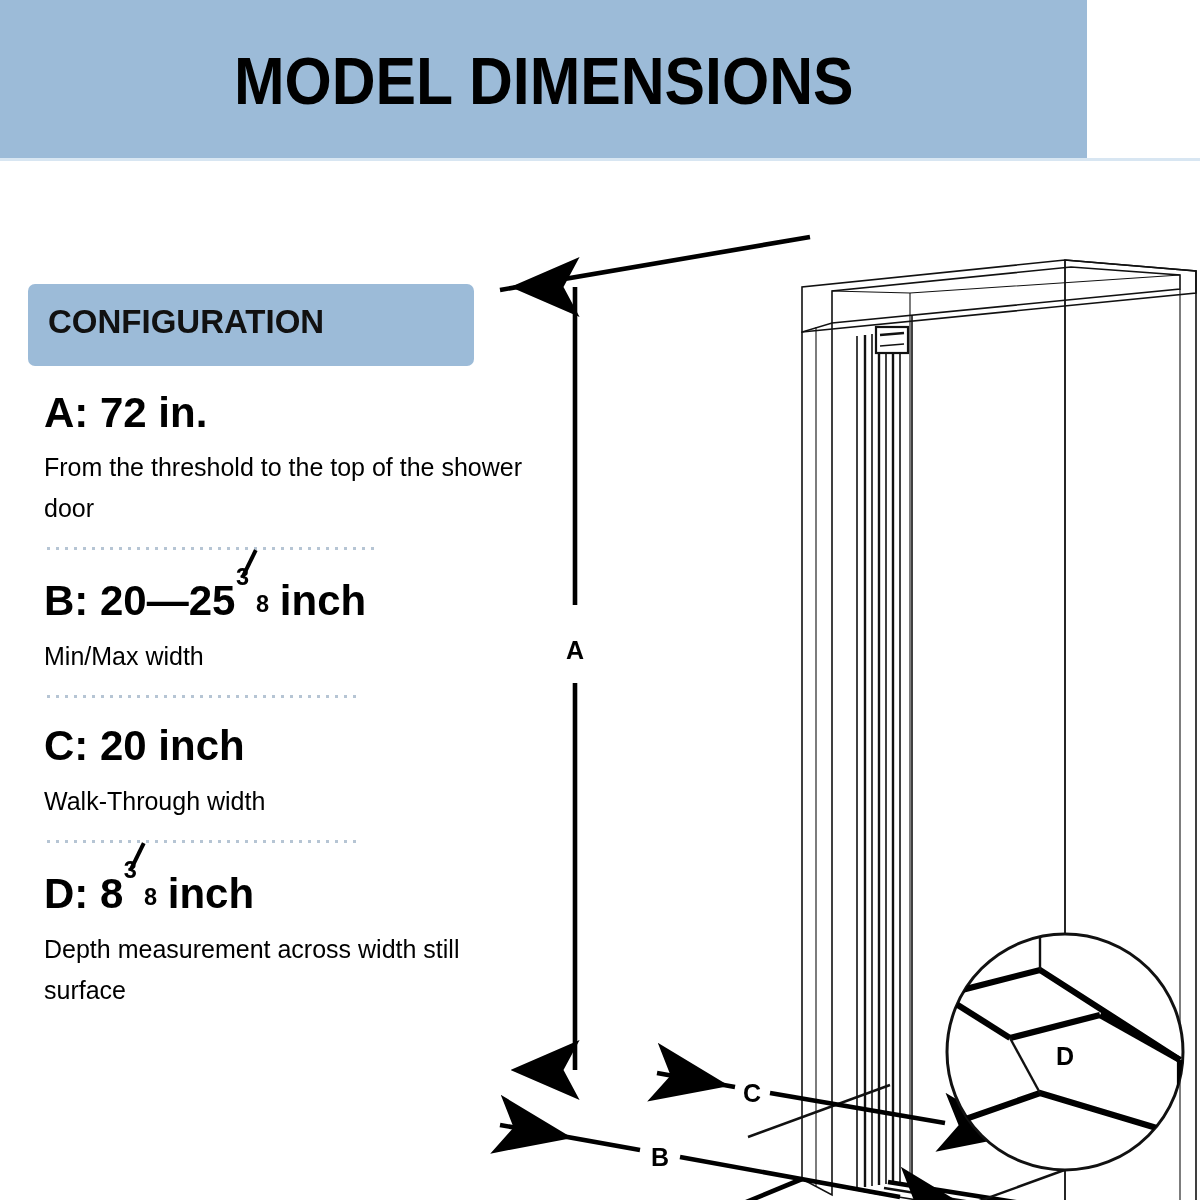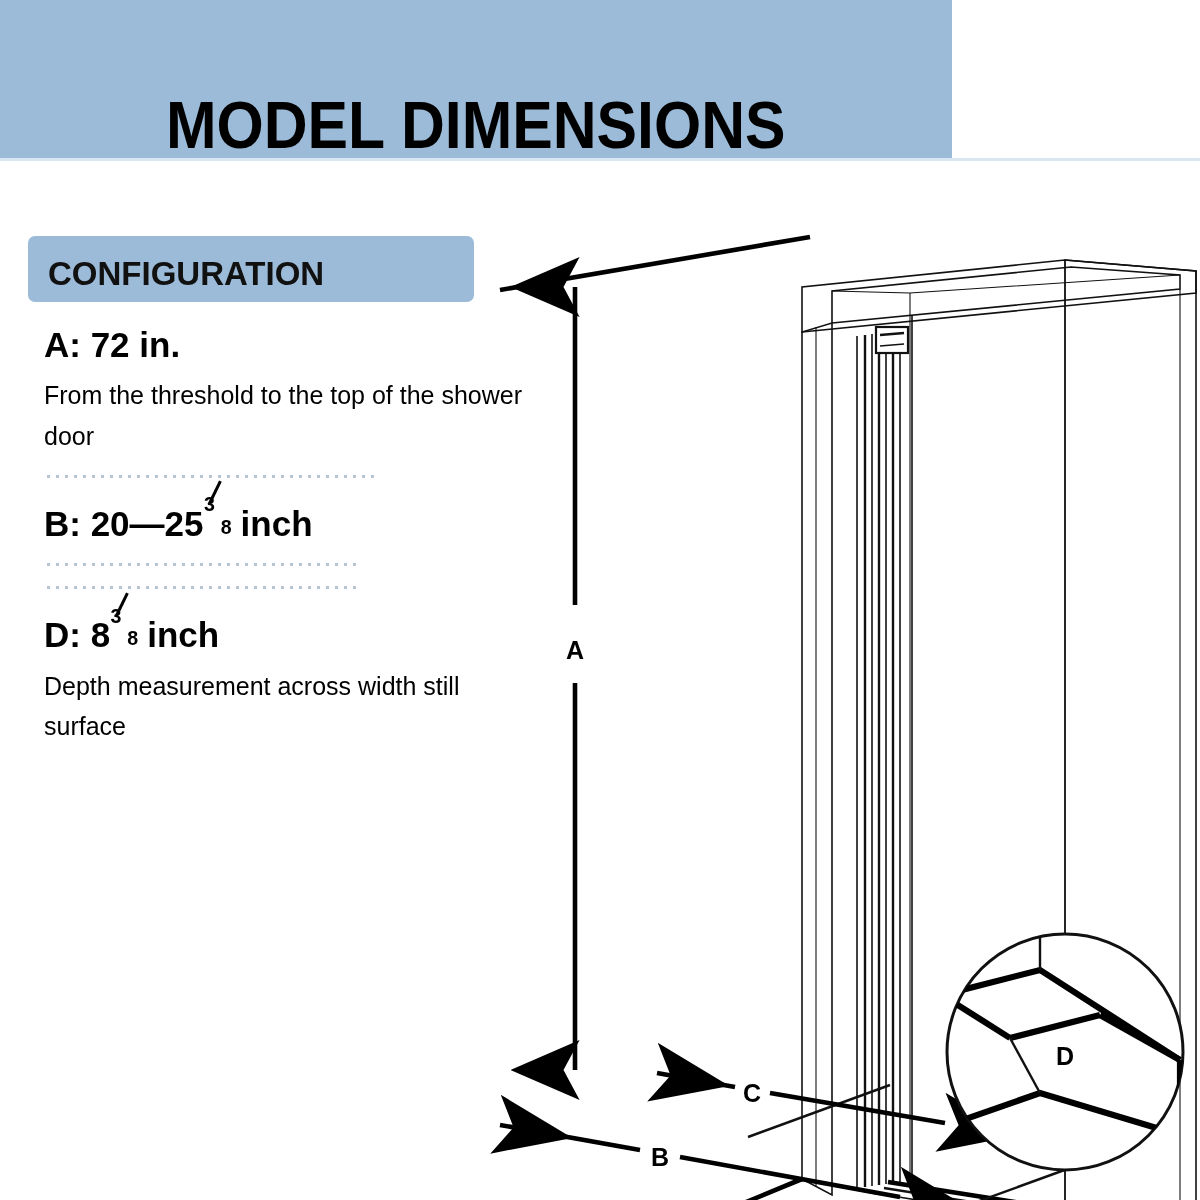--- a/index.html
+++ b/index.html
@@ -13,25 +13,25 @@
     position: relative;
     font-family: "Liberation Sans", sans-serif;
     overflow: hidden;
   }
 
   
   .header-band {
     position: absolute;
     left: 0;
     top: 0;
-    width: 952px;
+    width: 1087px;
     height: 158px;
     background: #9cbbd8;
     display: flex;
-    align-items: flex-end;
+    align-items: center;
     justify-content: center;
   }
   .header-title {
     font-family: "Liberation Sans", sans-serif;
     font-weight: bold;
     font-size: 66px;
     letter-spacing: 0px;
     color: #000000;
     transform: scaleX(0.92);
     transform-origin: center;
@@ -52,36 +52,37 @@
   .info-panel {
     position: absolute;
     left: 28px;
     top: 236px;
     width: 520px;
   }
   .config-box {
     width: 446px;
     background: #9cbbd8;
     border-radius: 7px;
-    padding: 14px 20px 4px 20px;
+    padding: 14px 20px 20px 20px;
     box-sizing: border-box;
+    margin-top: 48px;
   }
   .config-line {
     font-size: 33px;
     font-weight: bold;
     color: #111111;
     line-height: 1.45;
     white-space: nowrap;
   }
 
   .dim-block {
     padding-left: 16px;
   }
   .dim-title {
-    font-size: 35px;
+    font-size: 42px;
     font-weight: bold;
     color: #000000;
     line-height: 1.18;
     margin-top: 22px;
     white-space: nowrap;
   }
   .dim-desc {
     font-size: 25px;
     font-weight: normal;
     color: #000000;
@@ -176,24 +177,29 @@
       <div class="dim-desc">
         <span>From the threshold to the top of</span>
         <span>the shower door</span>
       </div>
     </div>
 
     <div class="dotted-sep"></div>
 
     <div>
       <div class="dim-title"><span>B: 20—25</span><span class="frac"><span class="num">3</span><span class="bar"></span><span class="den">8</span></span> <span>inch</span></div>
+      <div class="dim-desc">Min/Max width</div>
     </div>
 
     <div class="dotted-sep w2"></div>
 
+    <div>
+      <div class="dim-title">C: 20 inch</div>
+      <div class="dim-desc">Walk-Through width</div>
+    </div>
 
     <div class="dotted-sep w3"></div>
 
     <div>
       <div class="dim-title"><span>D: 8</span><span class="frac"><span class="num">3</span><span class="bar"></span><span class="den">8</span></span> <span>inch</span></div>
       <div class="dim-desc">
         <span>Depth measurement across width</span>
         <span>still surface</span>
       </div>
     </div>

